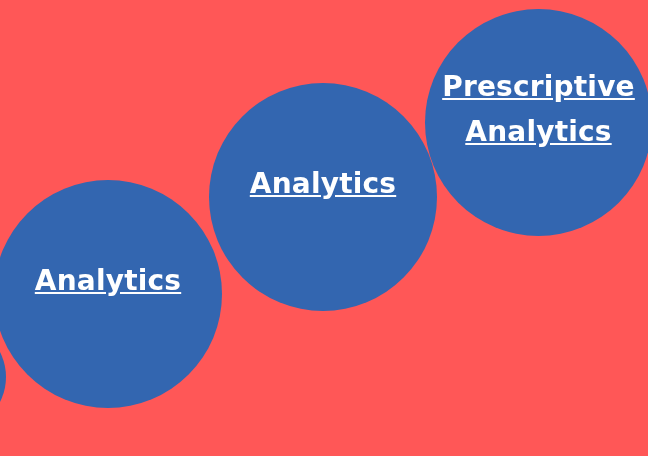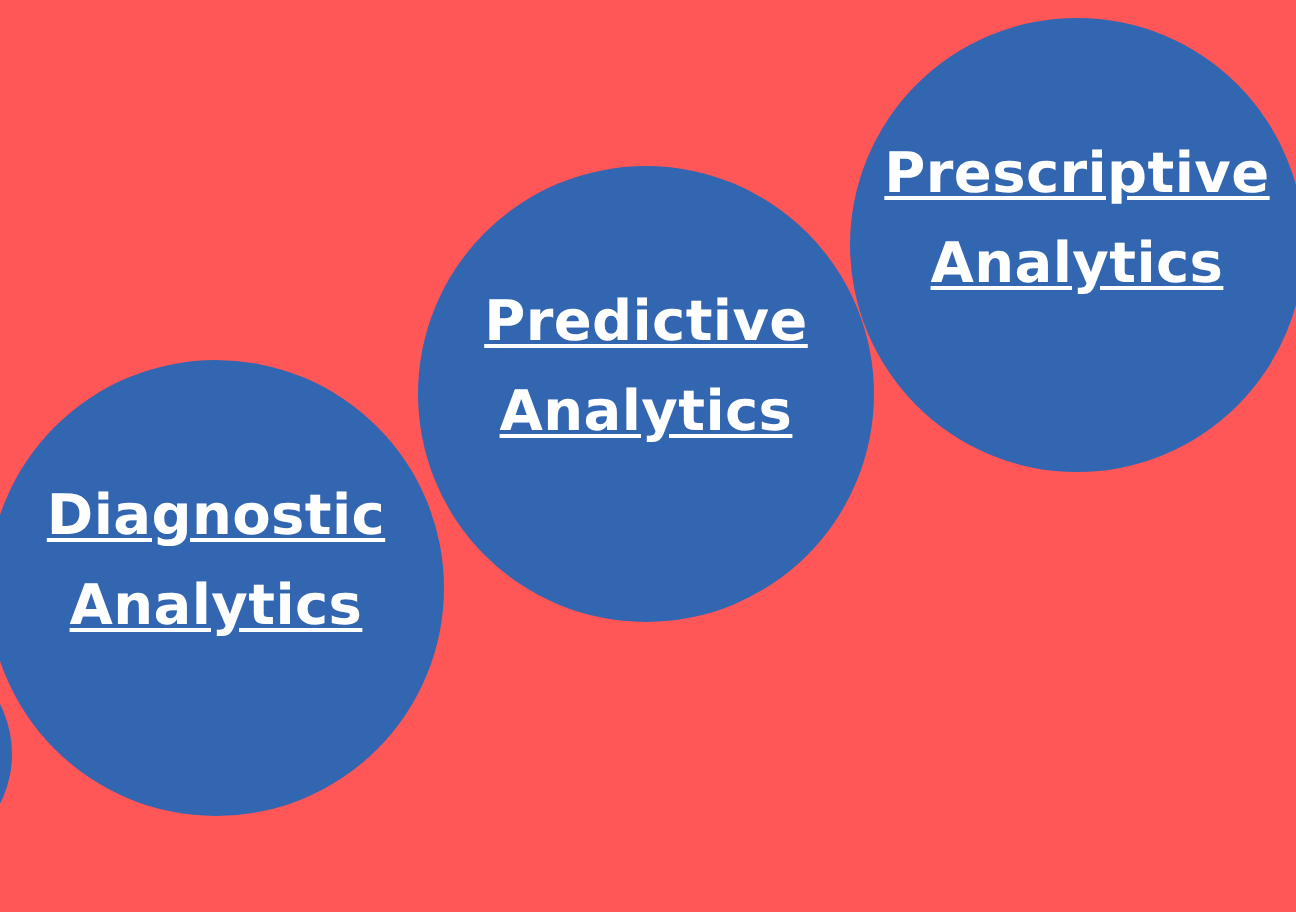--- a/index.html
+++ b/index.html
@@ -31,28 +31,26 @@
   </style>
 </head>
 <body>
 
 <div class="stage">
 
   <div id="c0" class="circle"></div>
 
   <div id="c1" class="circle">
     <div class="label-wrap">
-      <span class="line">Diagnostic</span>
       <span class="line">Analytics</span>
     </div>
   </div>
 
   <div id="c2" class="circle">
     <div class="label-wrap">
-      <span class="line">Predictive</span>
       <span class="line">Analytics</span>
     </div>
   </div>
 
   <div id="c3" class="circle">
     <div class="label-wrap">
       <span class="line">Prescriptive</span>
       <span class="line">Analytics</span>
     </div>
   </div>

